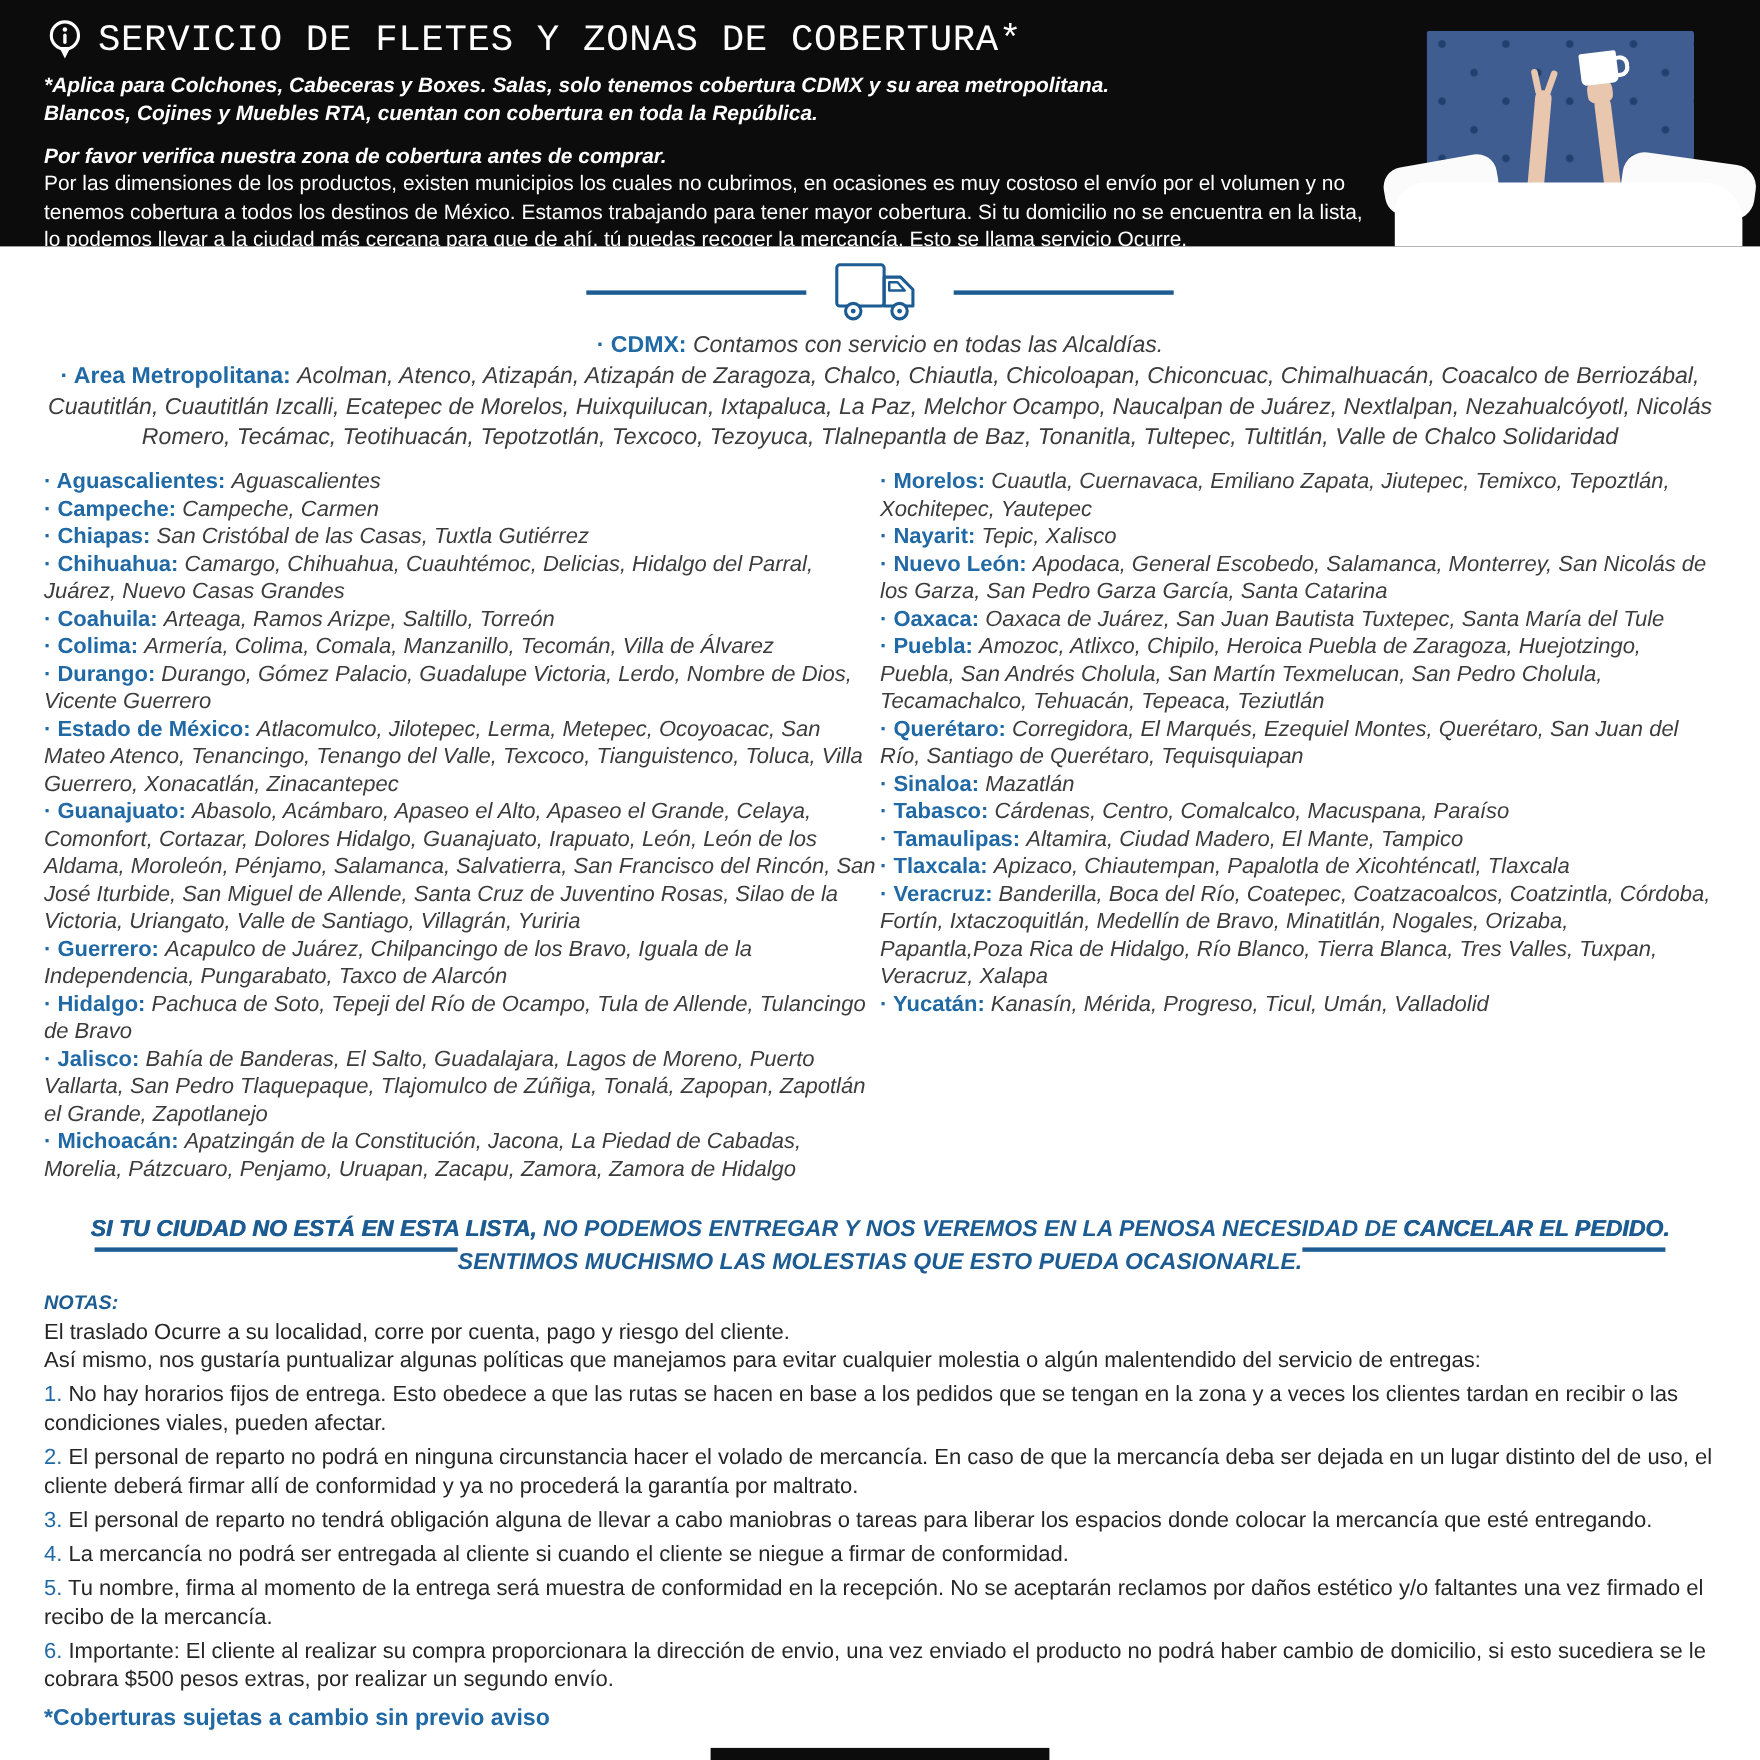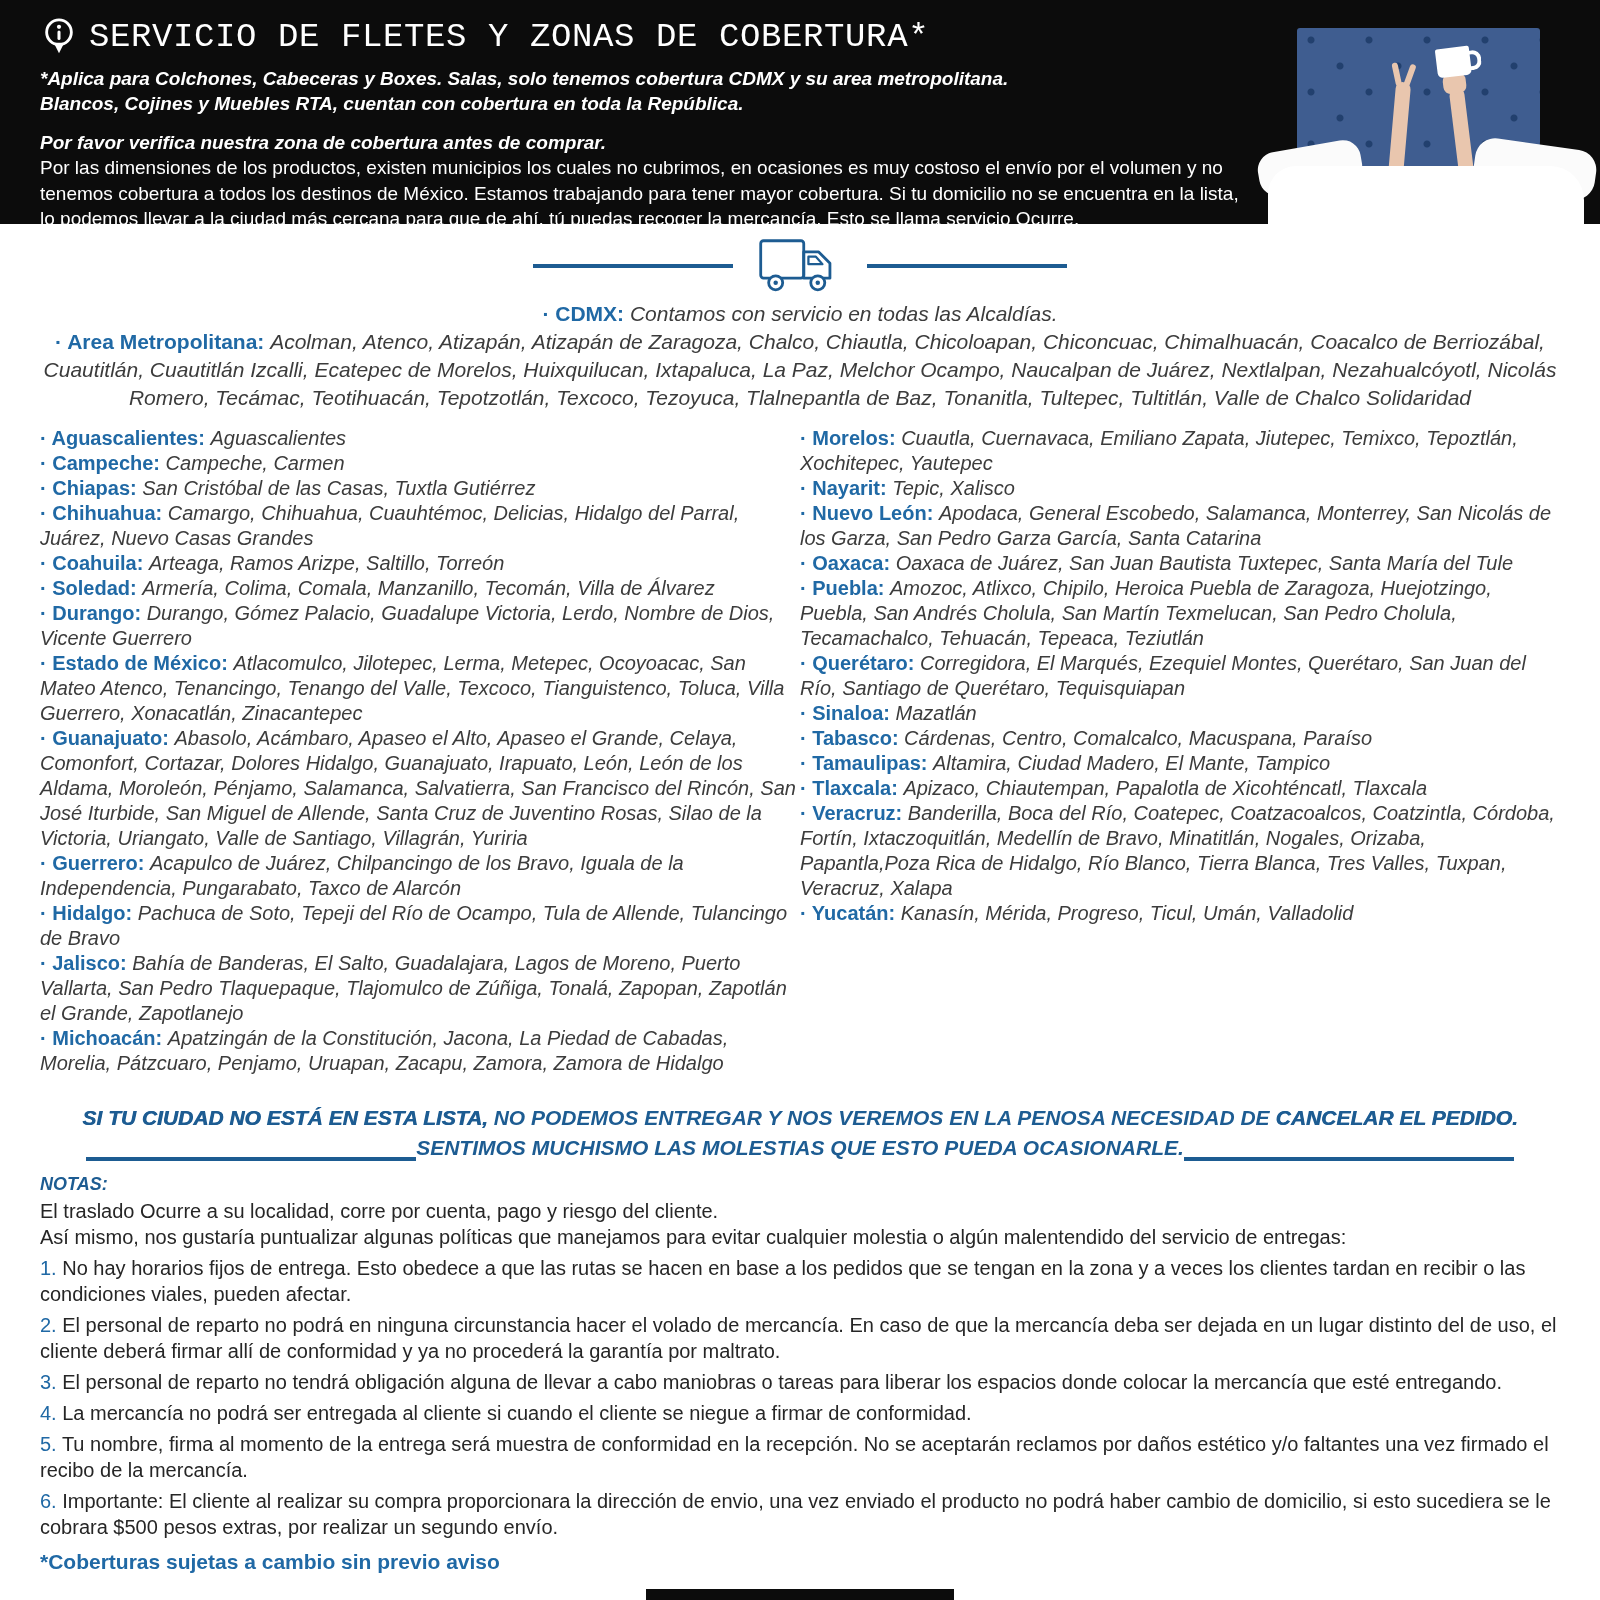--- a/index.html
+++ b/index.html
@@ -61,21 +61,21 @@
   .lbl{color:var(--accent,#2069a5);font-weight:700;font-style:normal;}
   .ital{font-style:italic;}
   
   .columns{display:flex;padding:0 40px;margin-top:14px;}
   .col{flex:1;}
   .entry{margin:0;font-size:20px;line-height:25px;color:var(--body-text,#3c3c3c);}
   
   .warning{margin-top:28px;text-align:center;color:var(--deep-blue,#1d5c92);font-style:italic;font-weight:700;font-size:21px;line-height:27px;}
   .w1{margin:0;}
   .heavy{text-shadow:.6px 0 currentColor;}
-  .w2{display:flex;align-items:flex-end;justify-content:center;gap:0;margin-top:3px;}
+  .w2{display:flex;align-items:flex-start;justify-content:center;gap:0;margin-top:3px;}
   .wrule{height:4px;width:330px;background:var(--deep-blue,#1d5c92);}
   
   .notas{padding:0 40px;margin-top:10px;font-size:20px;line-height:26px;color:#262626;}
   .notas h2{margin:0;color:var(--deep-blue,#1d5c92);font-style:italic;font-size:18px;line-height:27px;}
   .intro{margin:0;}
   .note{margin:5px 0 0;}
   .num{color:var(--accent,#2069a5);}
   .foot-note{margin:9px 0 0;color:var(--accent,#2069a5);font-weight:700;font-size:21px;}
   
   .logo{width:308px;height:76px;background:#0c0c0c;margin:14px auto 0;display:flex;align-items:center;justify-content:center;}
@@ -165,21 +165,21 @@
         <span class="lbl">· Chihuahua:</span>
         <span class="ital">Camargo, Chihuahua, Cuauhtémoc, Delicias, Hidalgo del Parral, Juárez, Nuevo Casas Grandes</span>
       </p>
 
       <p class="entry">
         <span class="lbl">· Coahuila:</span>
         <span class="ital">Arteaga, Ramos Arizpe, Saltillo, Torreón</span>
       </p>
 
       <p class="entry">
-        <span class="lbl">· Soledad:</span>
+        <span class="lbl">· Colima:</span>
         <span class="ital">Armería, Colima, Comala, Manzanillo, Tecomán, Villa de Álvarez</span>
       </p>
 
       <p class="entry">
         <span class="lbl">· Durango:</span>
         <span class="ital">Durango, Gómez Palacio, Guadalupe Victoria, Lerdo, Nombre de Dios, Vicente Guerrero</span>
       </p>
 
       <p class="entry">
         <span class="lbl">· Estado de México:</span>

